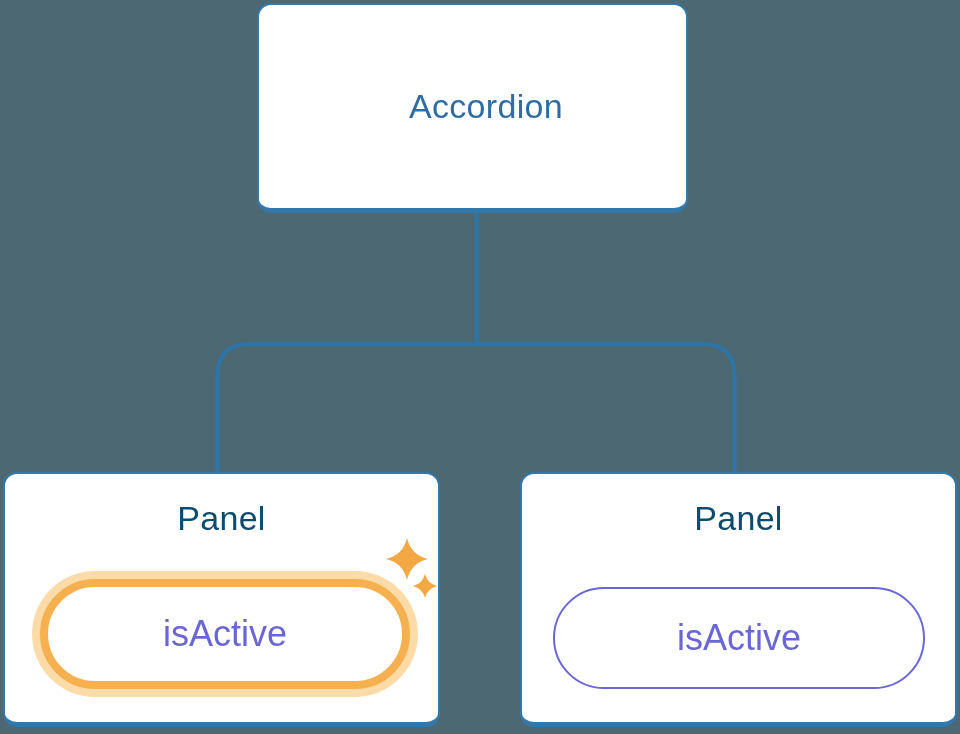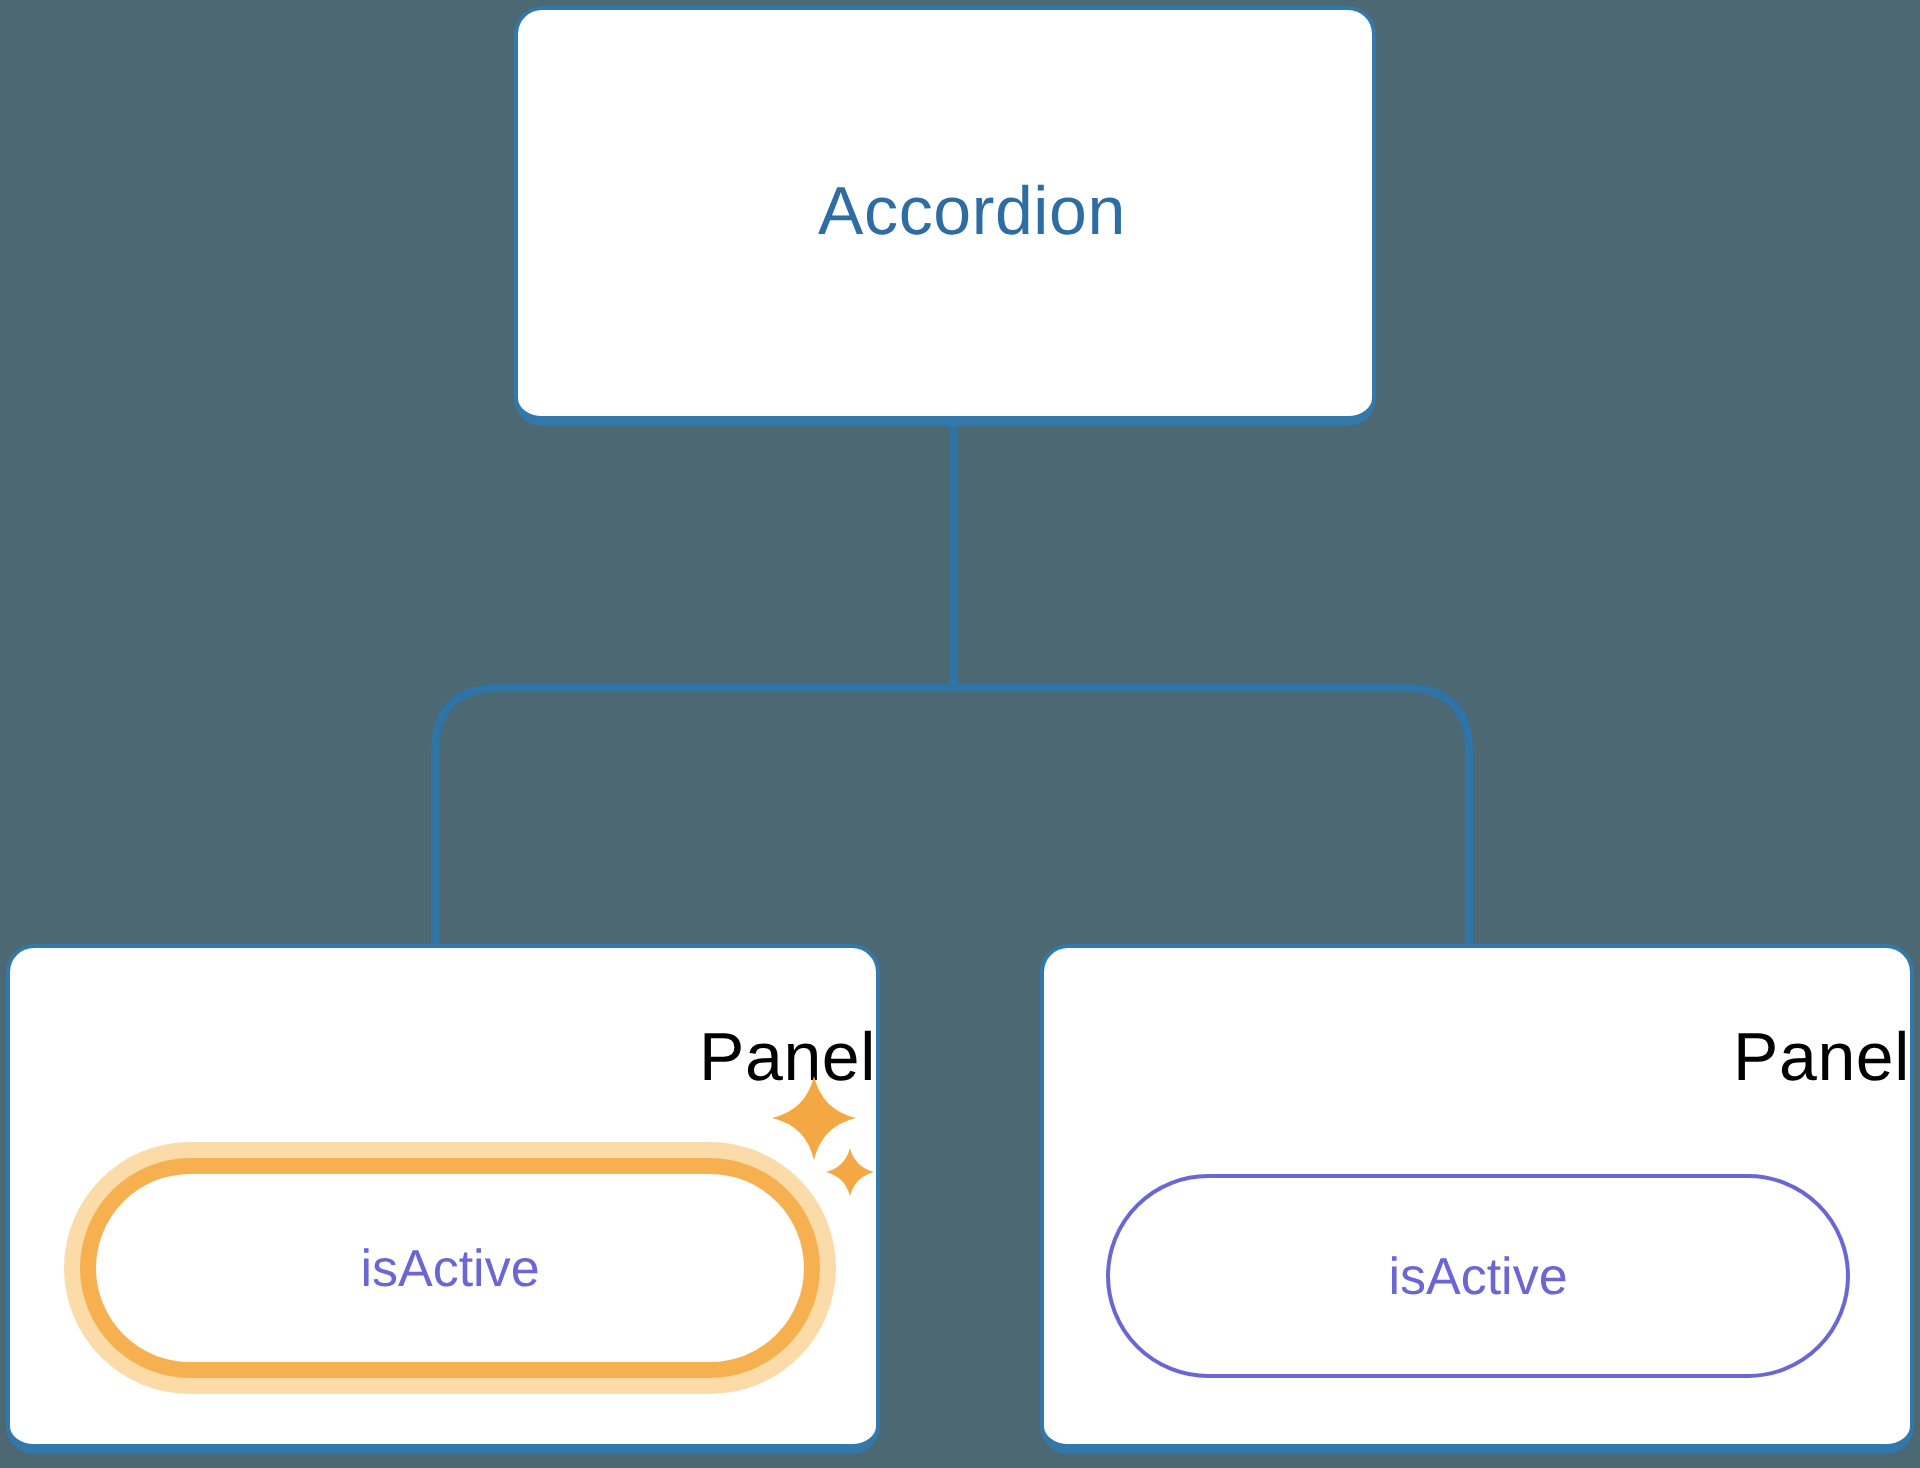--- a/index.html
+++ b/index.html
@@ -54,41 +54,41 @@
     height: 255px;
   }
   .panel-node-right {
     left: 520px;
     top: 472px;
     width: 437px;
     height: 255px;
   }
   .panel-title {
     position: absolute;
-    top: 36px;
+    top: 25px;
     left: 0;
     width: 100%;
-    text-align: right;
+    text-align: center;
     font-size: 34px;
     font-weight: 400;
-    color: #000000;
+    color: #0c4a6e;
     letter-spacing: 0.3px;
   }
   .state-pill {
     position: absolute;
     box-sizing: border-box;
     display: flex;
     background: #FFFFFF;
     overflow: hidden;
   }
   .state-pill .cell {
     display: flex;
     align-items: center;
     justify-content: center;
-    font-size: 26px;
+    font-size: 36px;
     color: #6A67D5;
     white-space: nowrap;
   }
   .pill-active {
     left: 35px;
     top: 105px;
     width: 370px;
     height: 110px;
     border: 8px solid #F7B04F;
     border-radius: 55px;

